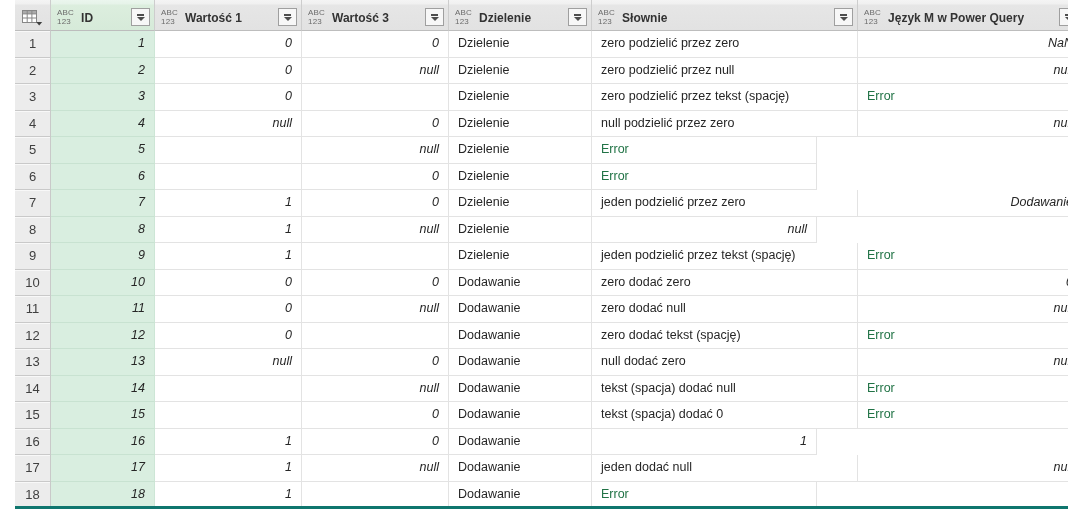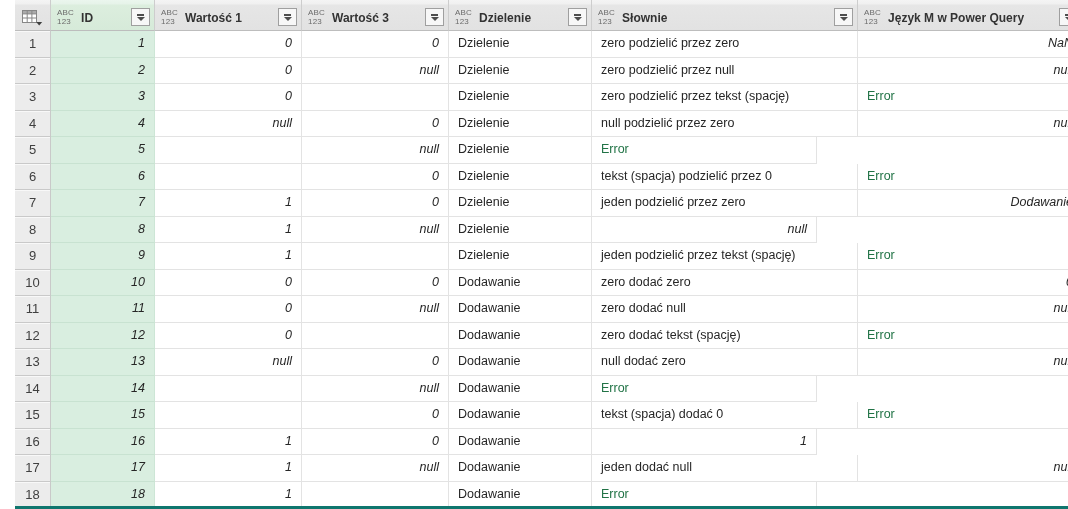--- a/index.html
+++ b/index.html
@@ -202,21 +202,20 @@
         <div class="cell val" style="width: 147px;">null</div>
         <div class="cell txt" style="width: 143px;">Dzielenie</div>
         <div class="cell err" style="width: 225px; color: rgb(33, 115, 70);">Error</div>
       </div>
       <div class="row">
         <div class="rownum" style="width: 36px;">6</div>
         <div class="cell val idcol" style="width: 104px;">6</div>
         <div class="cell val" style="width: 147px;"></div>
         <div class="cell val" style="width: 147px;">0</div>
         <div class="cell txt" style="width: 143px;">Dzielenie</div>
-        <div class="cell txt" style="width: 266px;">tekst (spacja) podzielić przez 0</div>
         <div class="cell err" style="width: 225px; color: rgb(33, 115, 70);">Error</div>
       </div>
       <div class="row">
         <div class="rownum" style="width: 36px;">7</div>
         <div class="cell val idcol" style="width: 104px;">7</div>
         <div class="cell val" style="width: 147px;">1</div>
         <div class="cell val" style="width: 147px;">0</div>
         <div class="cell txt" style="width: 143px;">Dzielenie</div>
         <div class="cell txt" style="width: 266px;">jeden podzielić przez zero</div>
         <div class="cell val" style="width: 225px;">Dodawanie</div>
@@ -273,20 +272,21 @@
         <div class="cell txt" style="width: 143px;">Dodawanie</div>
         <div class="cell txt" style="width: 266px;">null dodać zero</div>
         <div class="cell val" style="width: 225px;">null</div>
       </div>
       <div class="row">
         <div class="rownum" style="width: 36px;">14</div>
         <div class="cell val idcol" style="width: 104px;">14</div>
         <div class="cell val" style="width: 147px;"></div>
         <div class="cell val" style="width: 147px;">null</div>
         <div class="cell txt" style="width: 143px;">Dodawanie</div>
+        <div class="cell txt" style="width: 266px;">tekst (spacja) dodać null</div>
         <div class="cell err" style="width: 225px; color: rgb(33, 115, 70);">Error</div>
       </div>
       <div class="row">
         <div class="rownum" style="width: 36px;">15</div>
         <div class="cell val idcol" style="width: 104px;">15</div>
         <div class="cell val" style="width: 147px;"></div>
         <div class="cell val" style="width: 147px;">0</div>
         <div class="cell txt" style="width: 143px;">Dodawanie</div>
         <div class="cell txt" style="width: 266px;">tekst (spacja) dodać 0</div>
         <div class="cell err" style="width: 225px; color: rgb(33, 115, 70);">Error</div>

